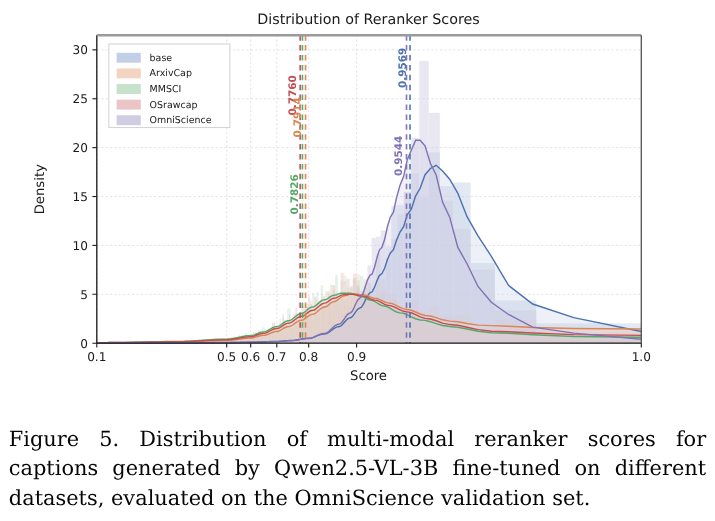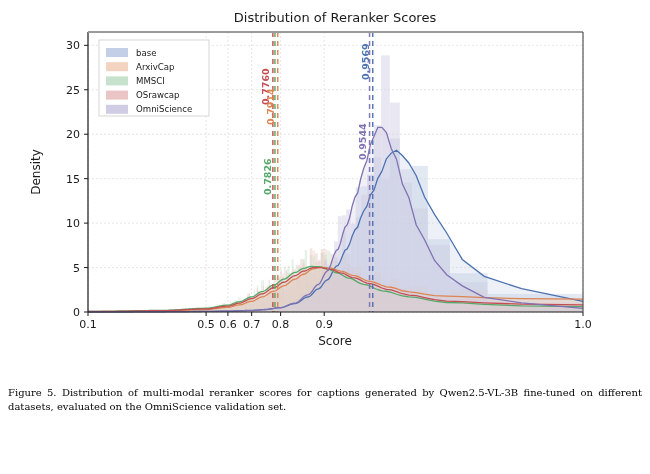--- a/index.html
+++ b/index.html
@@ -57,21 +57,21 @@
     dominant-baseline: middle;
   }
 
   
   #caption {
     position: absolute;
     left: 8px;
     top: 386px;
     width: 634px;
     font-family: "DejaVu Serif", serif;
-    font-size: 10px;
+    font-size: 19px;
     line-height: 1.42;
     color: #050505;
     text-align: justify;
     text-justify: inter-word;
   }
 </style>
 </head>
 <body>
 
 <div id="figure">

